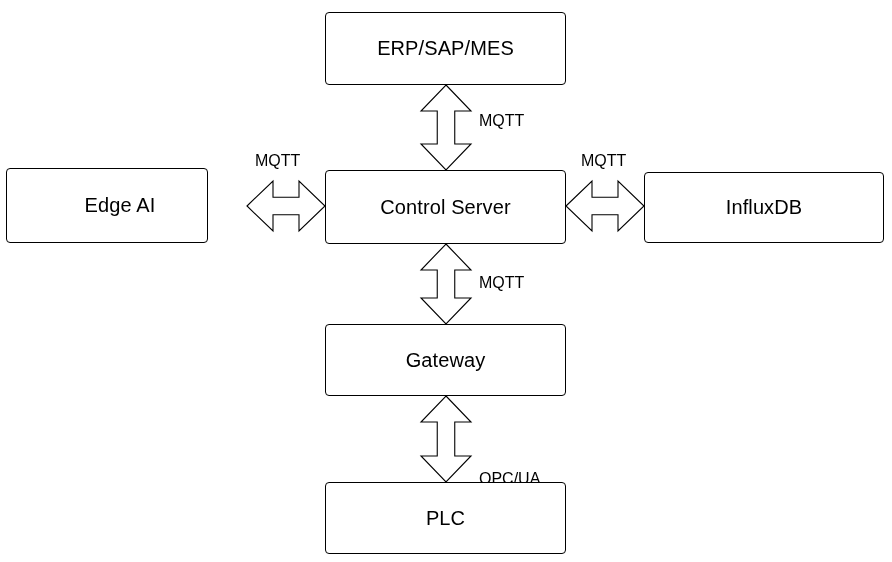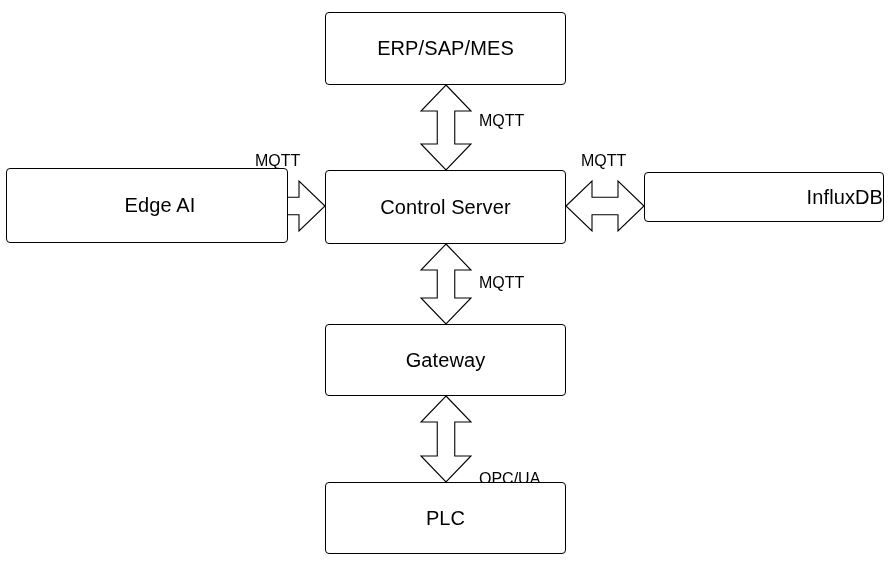--- a/index.html
+++ b/index.html
@@ -89,27 +89,27 @@
     <div class="edge-label" style="left: 479px; top: 275px;">MQTT</div>
     <div class="arrow" style="left: 421px; top: 396px; width: 50px; height: 86px;">
       <svg width="50" height="86" viewBox="0 0 50 86">
         <polygon points="25.00,0.00 50.00,26.00 33.75,26.00 33.75,60.00 50.00,60.00 25.00,86.00 0.00,60.00 16.25,60.00 16.25,26.00 0.00,26.00" fill="#ffffff" stroke="#000000"></polygon>
       </svg>
     </div>
     <div class="edge-label" style="left: 479px; top: 427px; margin-top: 44px;">OPC/UA</div>
     <div class="node" style="left: 325px; top: 12px; width: 241px; height: 73px; border-color: rgb(0, 0, 0); background: rgb(255, 255, 255);">
       <span class="node-label">ERP/SAP/MES</span>
     </div>
-    <div class="node" style="left: 6px; top: 168px; width: 282px; height: 75px; border-color: rgb(0, 0, 0); background: rgb(255, 255, 255); padding-left: 26px;">
+    <div class="node" style="left: 6px; top: 168px; width: 202px; height: 75px; border-color: rgb(0, 0, 0); background: rgb(255, 255, 255); padding-left: 26px;">
       <span class="node-label">Edge AI</span>
     </div>
     <div class="node" style="left: 325px; top: 170px; width: 241px; height: 74px; border-color: rgb(0, 0, 0); background: rgb(255, 255, 255);">
       <span class="node-label">Control Server</span>
     </div>
-    <div class="node" style="left: 644px; top: 172px; width: 240px; height: 50px; border-color: rgb(0, 0, 0); background: rgb(255, 255, 255); justify-content: flex-end;">
+    <div class="node" style="left: 644px; top: 172px; width: 240px; height: 71px; border-color: rgb(0, 0, 0); background: rgb(255, 255, 255);">
       <span class="node-label">InfluxDB</span>
     </div>
     <div class="node" style="left: 325px; top: 482px; width: 241px; height: 72px; border-color: rgb(0, 0, 0); background: rgb(255, 255, 255);">
       <span class="node-label">PLC</span>
     </div>
     <div class="node" style="left: 325px; top: 324px; width: 241px; height: 72px; border-color: rgb(0, 0, 0); background: rgb(255, 255, 255);">
       <span class="node-label">Gateway</span>
     </div>
   </div>
 

